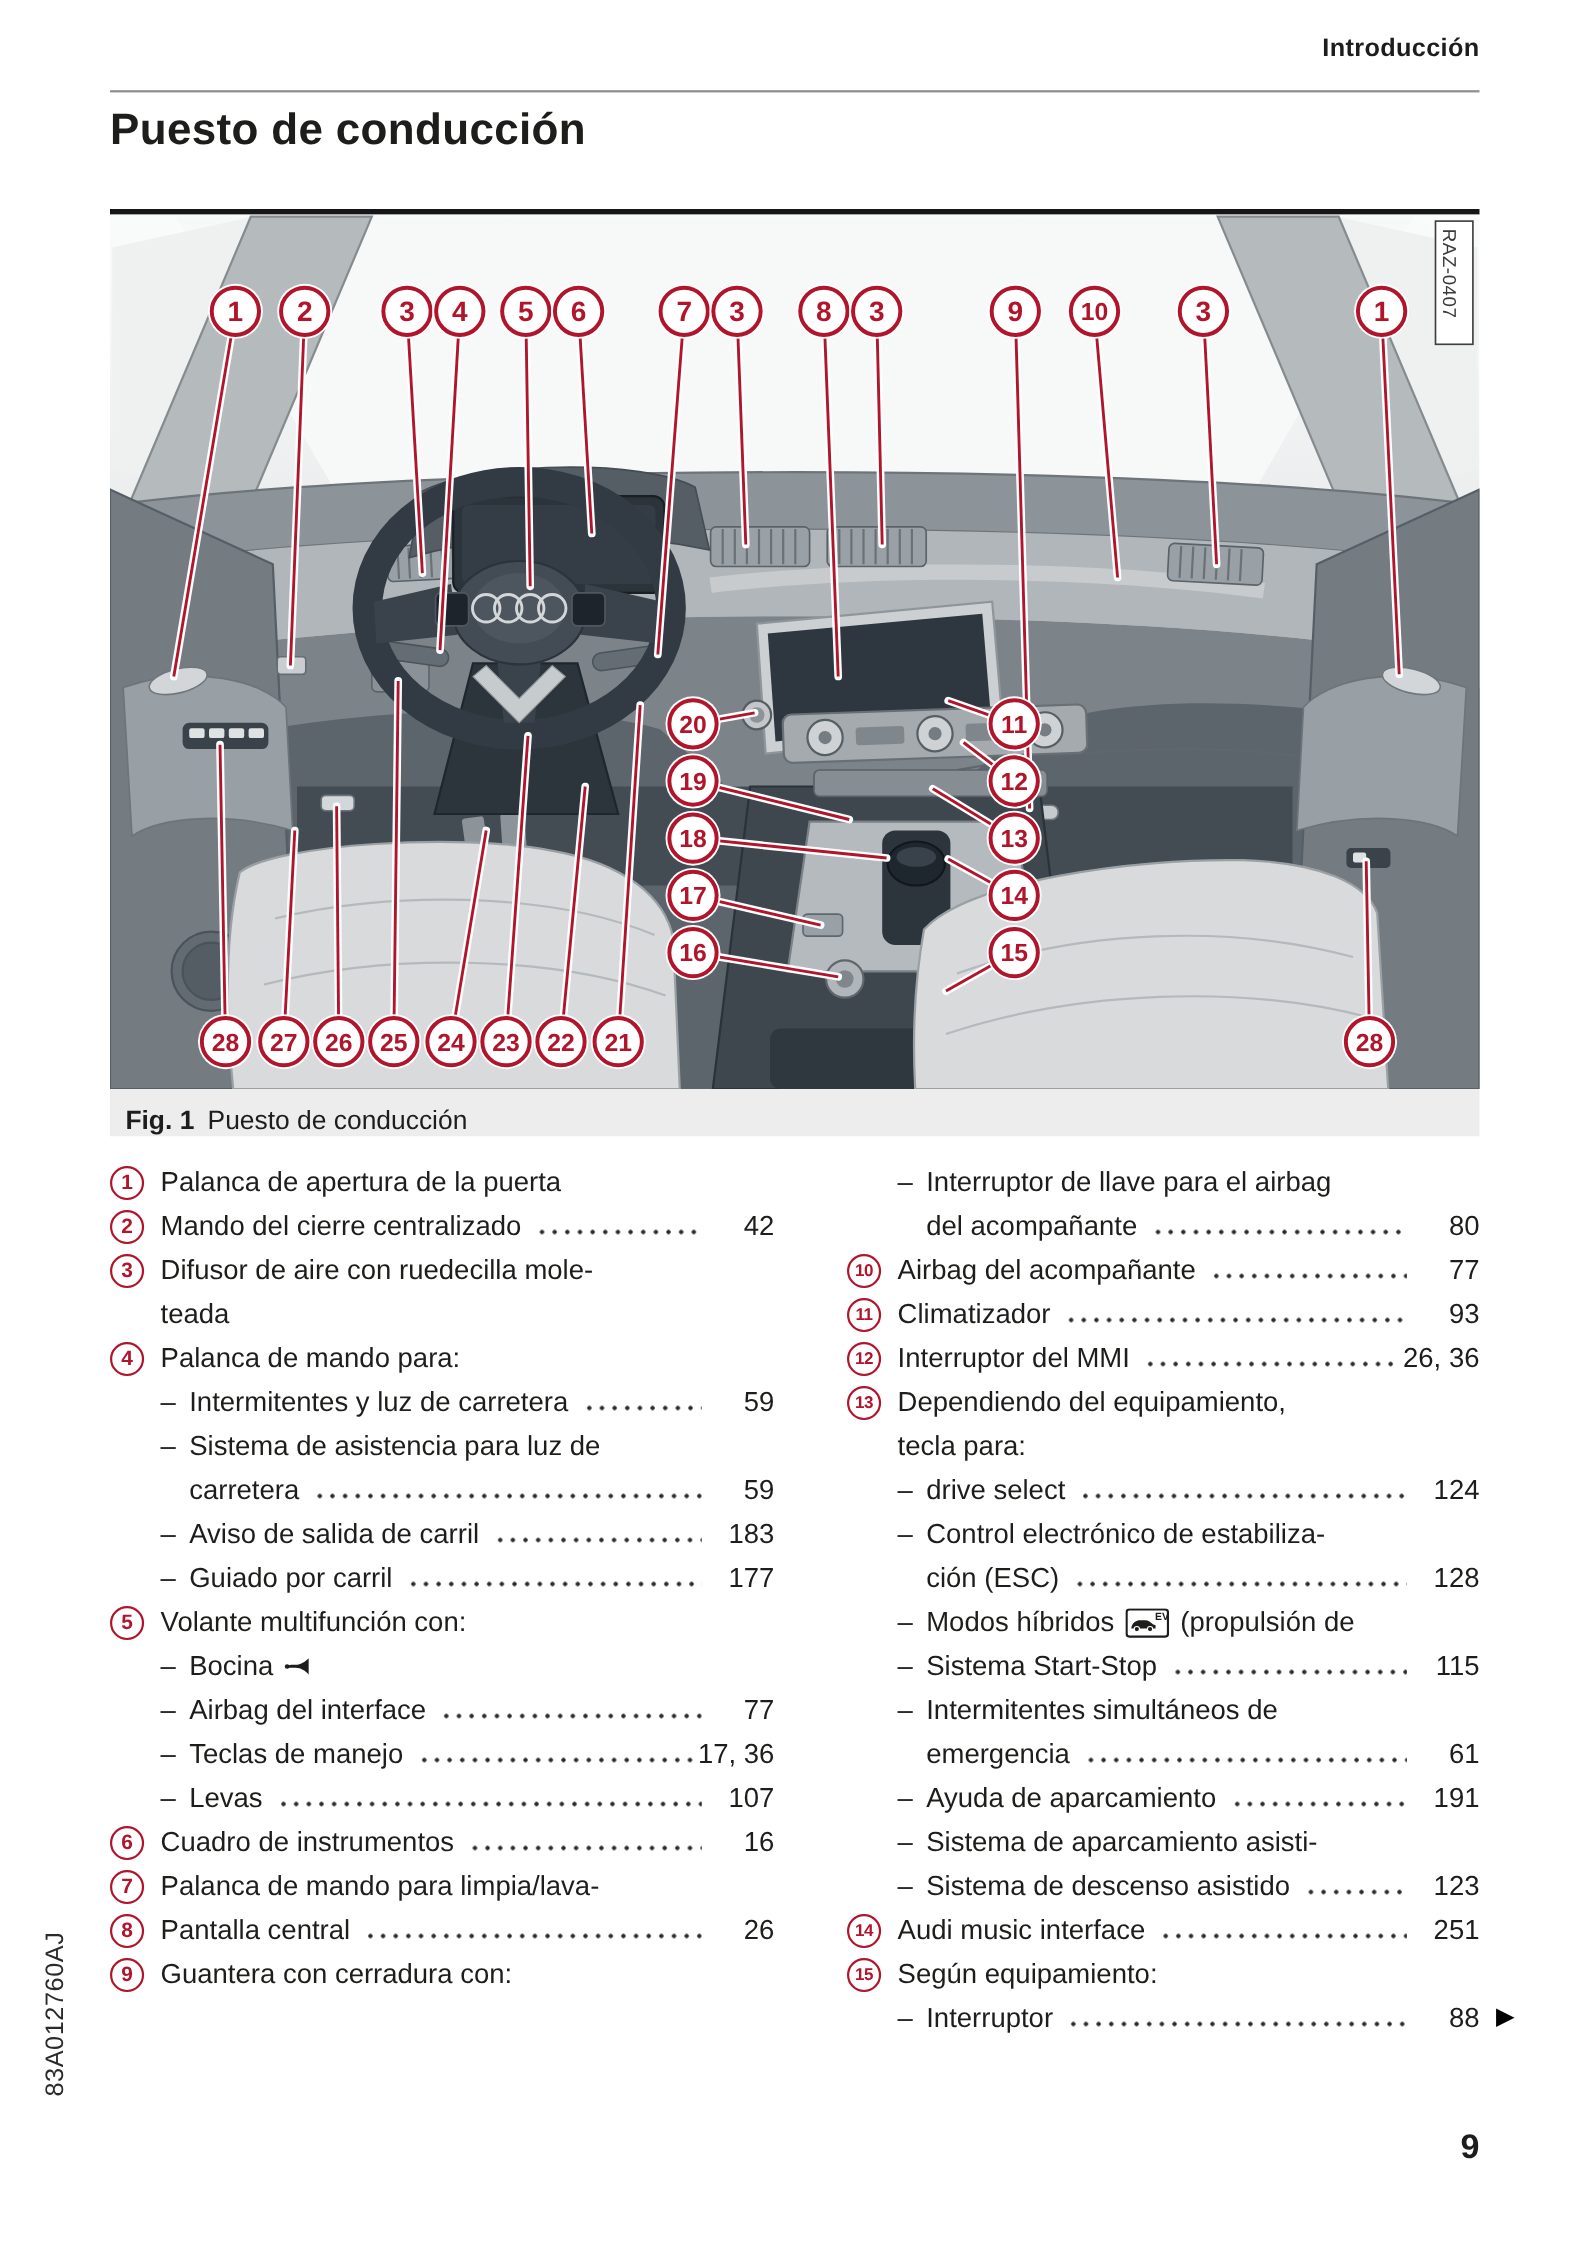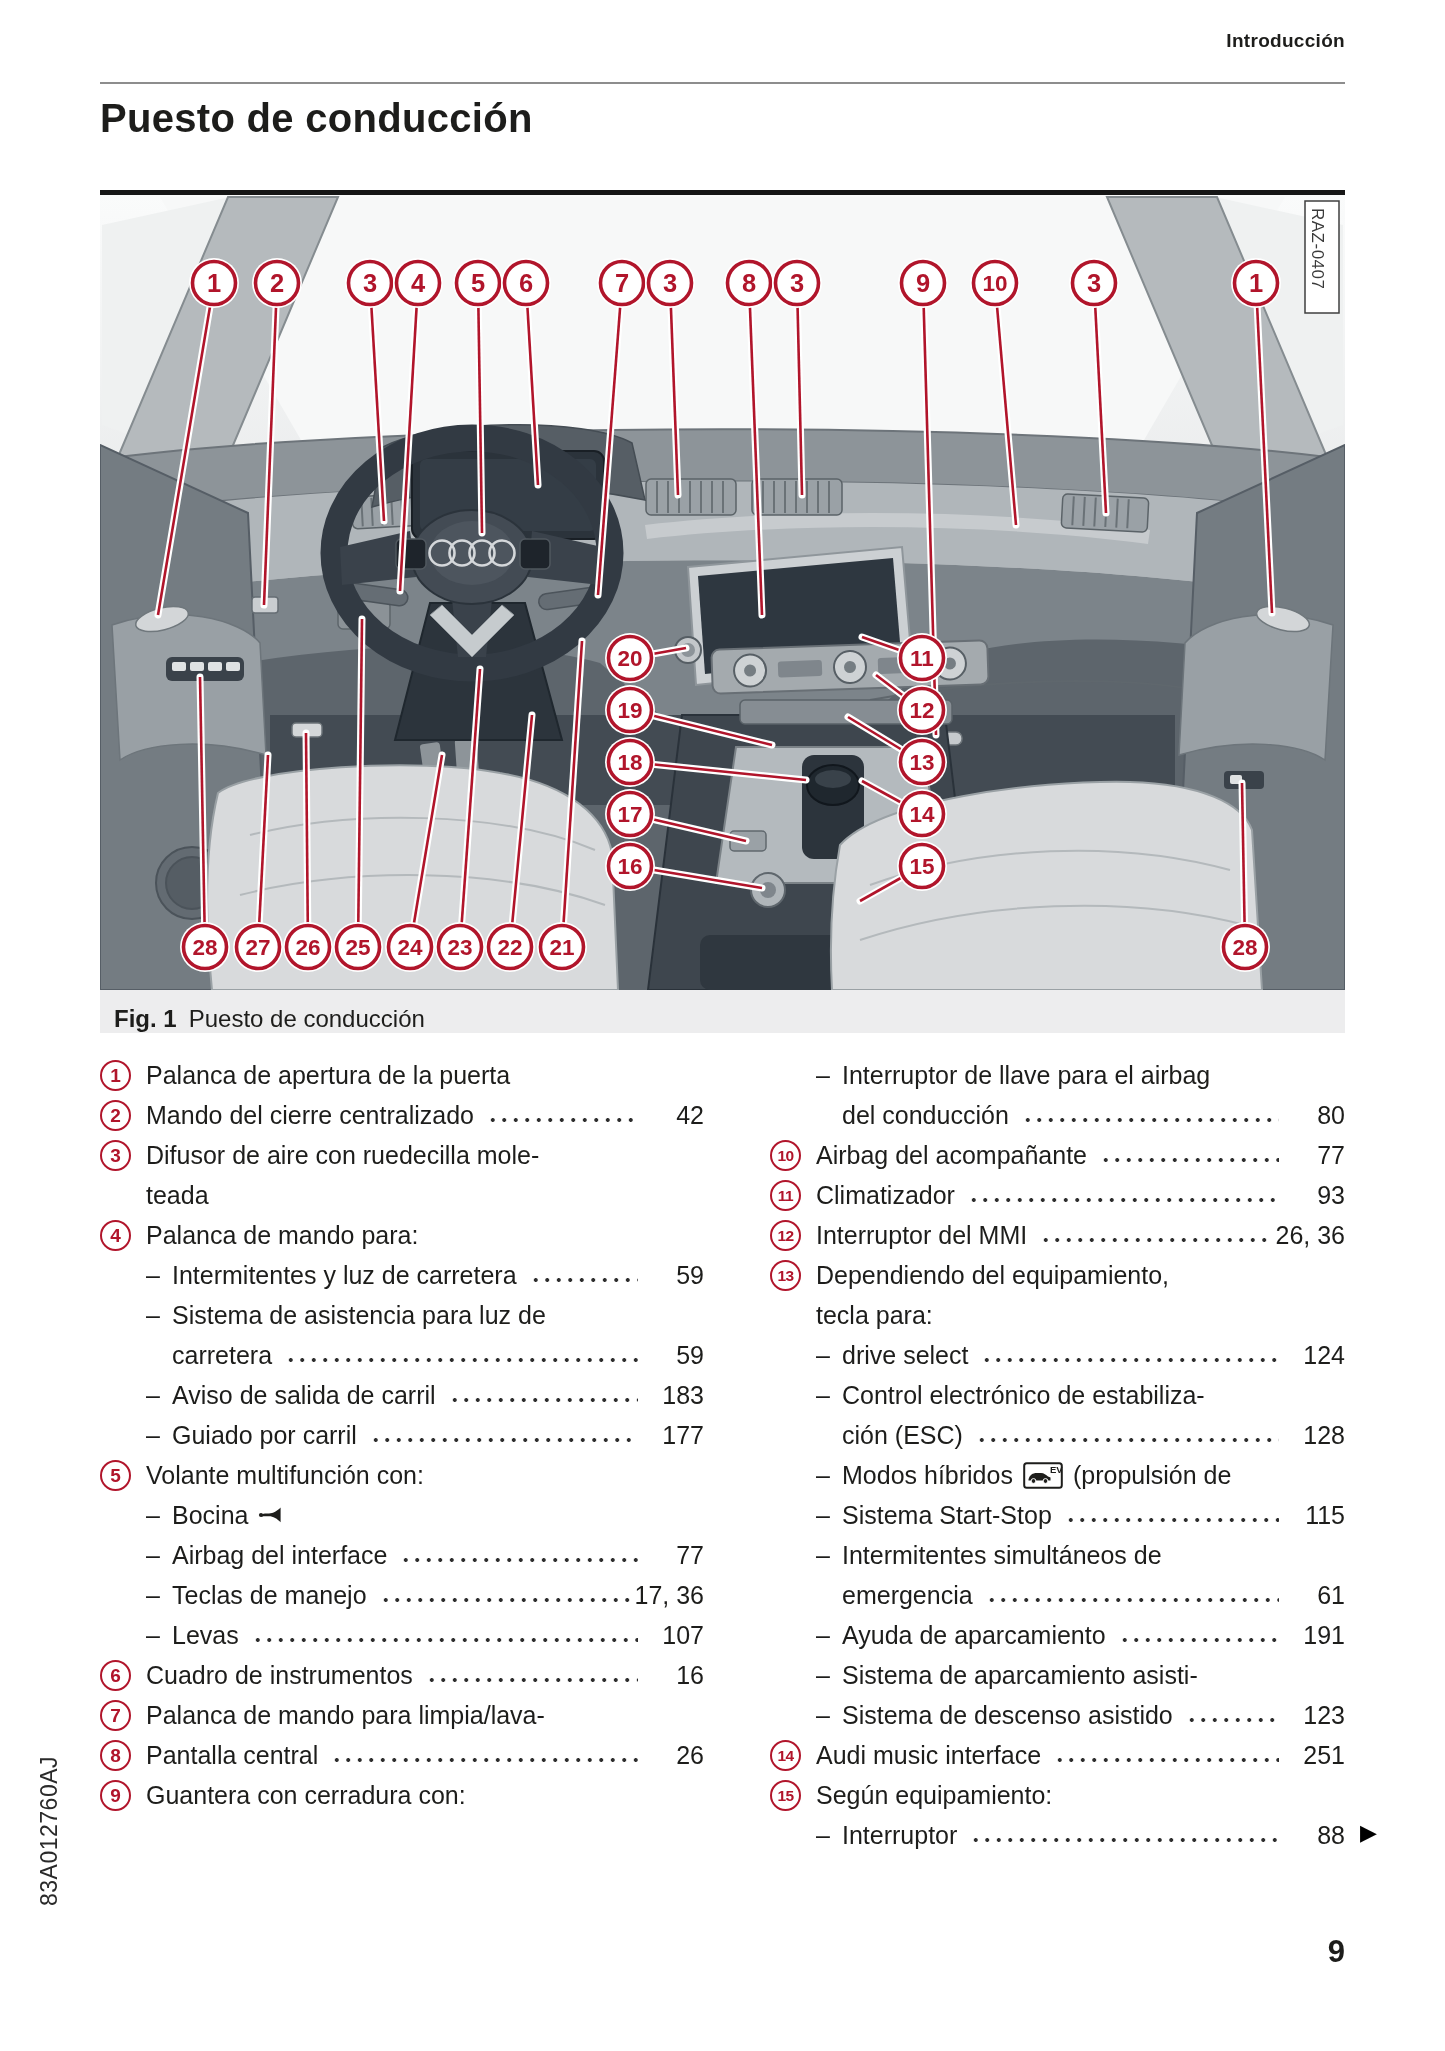--- a/index.html
+++ b/index.html
@@ -1,20 +1,20 @@
 <!DOCTYPE html>
 <html><head>
 <meta charset="utf-8">
 <style>
   :root{ --red:#b1152b; --ink:#1d1d1b; }
   *{margin:0;padding:0;box-sizing:border-box;}
   body{background:#ffffff;font-family:"Liberation Sans",sans-serif;color:var(--ink);}
   .page{position:relative;width:1445px;height:2051px;background:#fff;overflow:hidden;}
 
-  .hdr{position:absolute;top:30px;right:100px;font-size:19px;font-weight:700;letter-spacing:.3px;}
+  .hdr{position:absolute;top:30px;right:100px;font-size:23px;font-weight:700;letter-spacing:.3px;}
   .hdr-rule{position:absolute;top:82px;left:100px;width:1245px;height:2px;background:#8d8d8d;}
   .title{position:absolute;top:96px;left:100px;font-size:40px;font-weight:700;letter-spacing:.3px;}
 
   .figure{position:absolute;top:190px;left:100px;width:1245px;border-top:5px solid #161616;}
   .figure svg{display:block;}
   .figcap{height:43px;background:#ededee;display:flex;align-items:flex-end;padding-left:14px;font-size:24px;gap:12px;}
   .figcap .fl{font-weight:700;}
 
   .legend{position:absolute;top:1055px;left:100px;width:1245px;display:flex;font-size:25px;}
   .col-left{width:604px;flex:0 0 auto;}
@@ -534,21 +534,21 @@
           <span class="cnum">9</span>
           <span class="txt">Guantera con cerradura con:</span>
         </div>
       </div>
     <div class="col-right" id="legend-right">
         <div class="lrow dash">
           <span class="dsh">–</span>
           <span class="txt">Interruptor de llave para el airbag</span>
         </div>
         <div class="lrow dashcont">
-          <span class="txt">del conducción</span>
+          <span class="txt">del acompañante</span>
           <span class="dots"></span>
           <span class="pg">80</span>
         </div>
         <div class="lrow item">
           <span class="cnum two">10</span>
           <span class="txt">Airbag del acompañante</span>
           <span class="dots"></span>
           <span class="pg">77</span>
         </div>
         <div class="lrow item">

